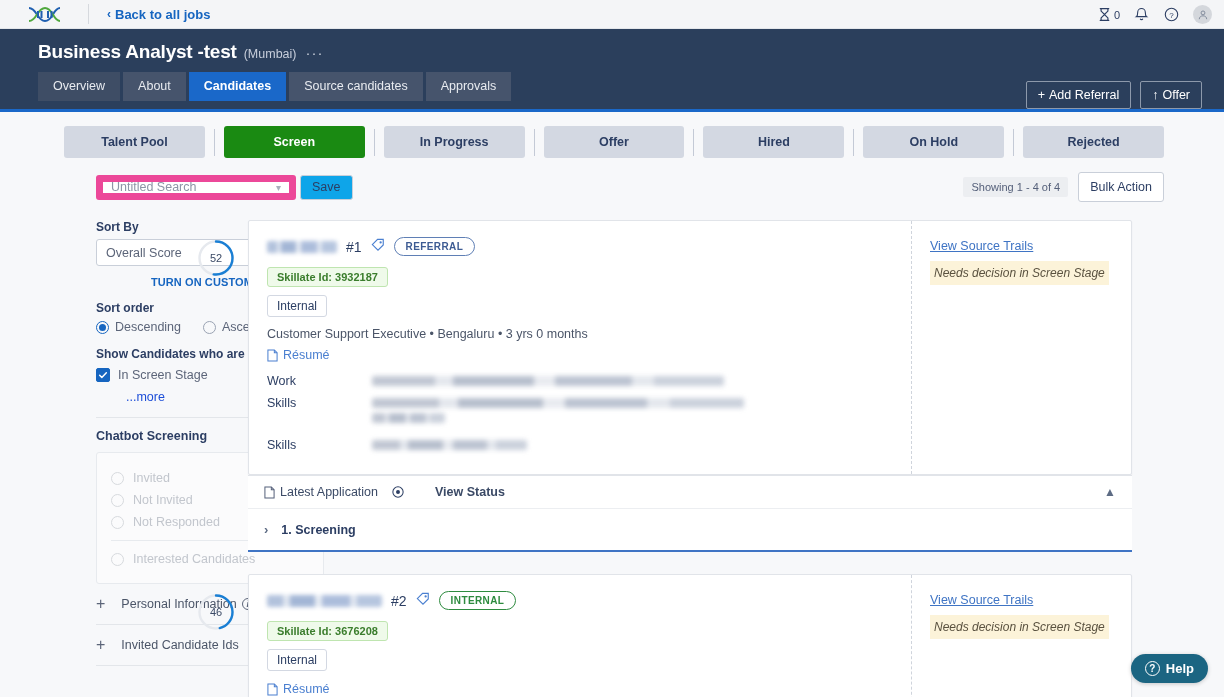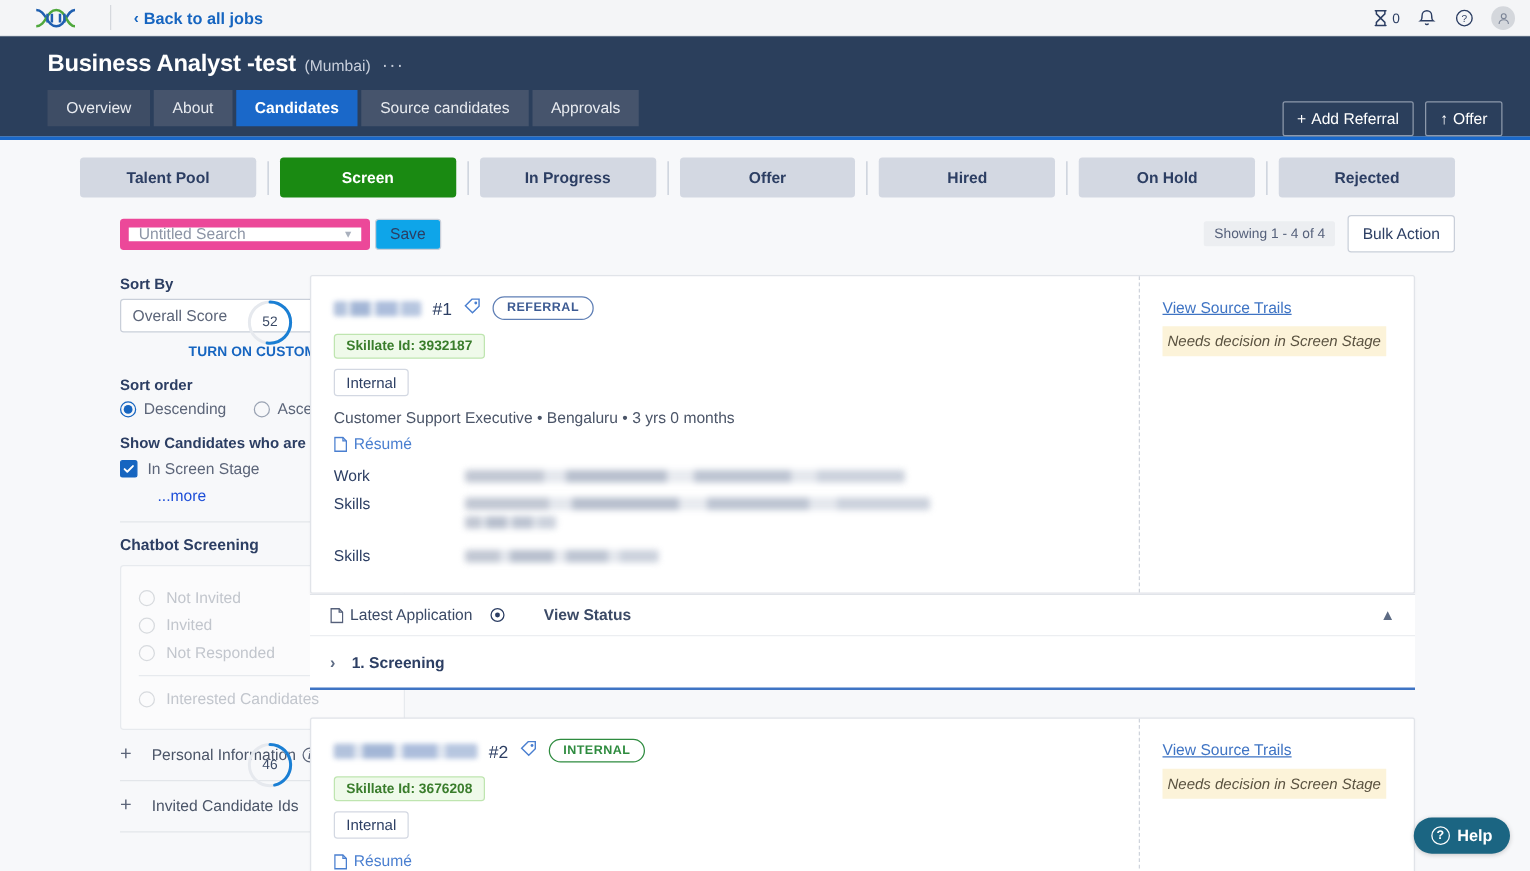--- a/index.html
+++ b/index.html
@@ -384,25 +384,25 @@
     <div class="hr"></div>
 
     <div class="chat-head">
       <span class="chat-title">Chatbot Screening</span>
       <span class="cbox-empty"></span>
     </div>
 
     <div class="chat-panel">
       <div class="dis-row">
         <span class="dis-dot"></span>
-        <span>Not Invited</span>
+        <span>Invited</span>
       </div>
       <div class="dis-row">
         <span class="dis-dot"></span>
-        <span>Invited</span>
+        <span>Not Invited</span>
       </div>
       <div class="dis-row">
         <span class="dis-dot"></span>
         <span>Not Responded</span>
       </div>
       <div class="dis-hr"></div>
       <div class="dis-row">
         <span class="dis-dot"></span>
         <span>Interested Candidates</span>
       </div>

